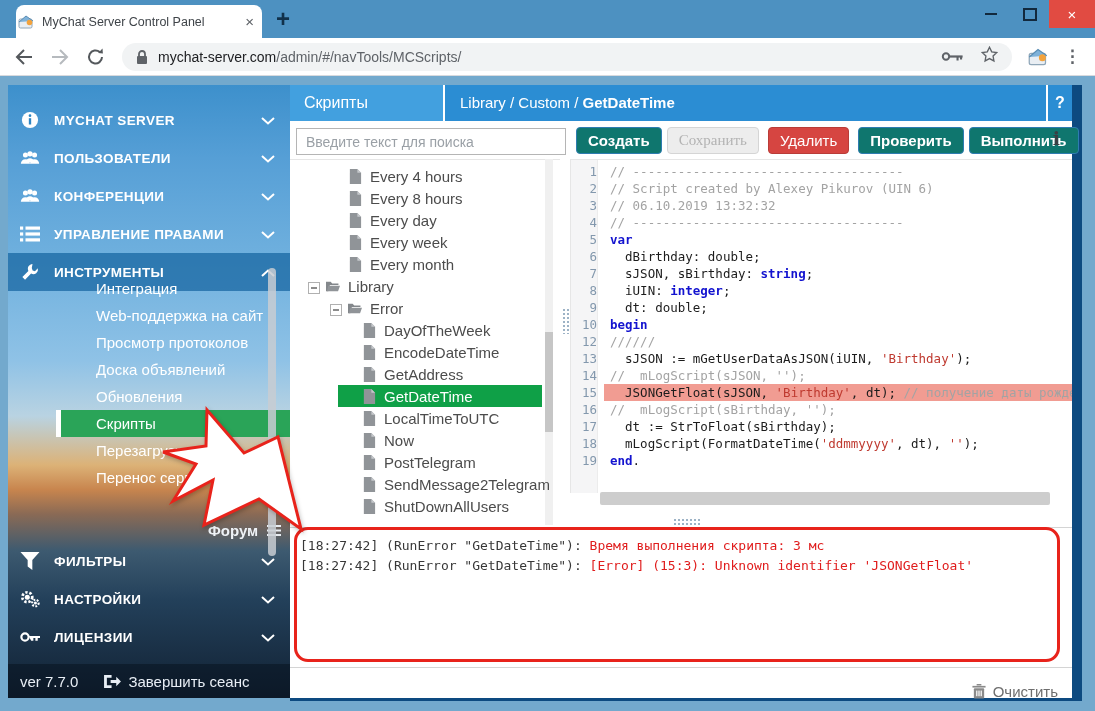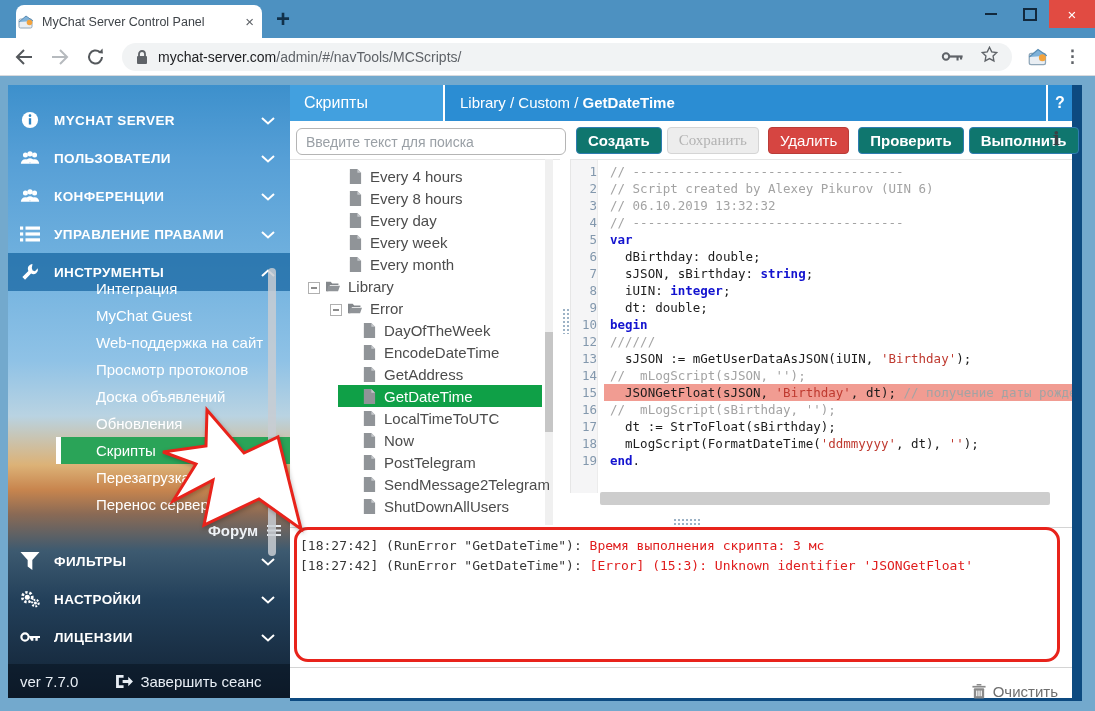--- a/index.html
+++ b/index.html
@@ -46,36 +46,36 @@
   .schev{width:15px;}.schev svg{width:14px;height:8px;}
   #navtop{position:absolute;left:0;top:0;right:0;margin-top:16px;}
   #submenu{position:absolute;left:0;top:190px;right:0;}
   .subrow{height:27px;display:flex;align-items:center;padding-left:40px;font-size:15px;white-space:nowrap;margin-left:48px;}
   .subrow.sel{background:#2aa458;border-left:5px solid #fff;padding-left:35px;}
   .forum{position:absolute;left:200px;top:437px;display:flex;align-items:center;gap:9px;
     font-size:15px;font-weight:bold;color:#eef2f6;}
   .forum svg{width:14px;height:11px;}
   #navbottom{position:absolute;left:0;top:457px;right:0;}
   .sfooter{position:absolute;left:0;bottom:0;right:0;height:34px;background:rgba(5,15,28,.5);
-    display:flex;align-items:center;padding:0 12px;gap:24px;font-size:15px;color:#e8eef5;}
+    display:flex;align-items:center;padding:0 12px;gap:12px;font-size:15px;color:#e8eef5;}
   .logout{display:flex;align-items:center;gap:7px;margin-left:14px;}
   .logout svg{width:17px;height:15px;}
   .sscroll{position:absolute;left:260px;top:183px;width:8px;height:288px;background:rgba(200,205,210,.85);border-radius:4px;}
 
   
   .main{position:absolute;left:290px;top:9px;width:782px;height:613px;background:#fff;
     box-shadow:0 3px 0 #0d4a80;}
   .mtopbar{position:absolute;left:0;top:0;width:782px;height:36px;background:#2b8dd3;}
   .mtitle{position:absolute;left:0;top:0;width:155px;height:36px;background:#42a0df;border-right:2px solid #fff;
     box-sizing:border-box;color:#fff;font-size:16px;line-height:36px;padding-left:14px;}
   .mcrumb{position:absolute;left:170px;top:0;line-height:36px;color:#fff;font-size:15px;}
   .mcrumb b{font-weight:bold;}
   .mhelp{position:absolute;right:0;top:0;width:26px;height:36px;border-left:2px solid #fff;box-sizing:border-box;
     color:#fff;font-weight:bold;font-size:16px;line-height:36px;text-align:center;background:#2b8dd3;}
-  .msearch{position:absolute;left:6px;top:43px;width:250px;height:25px;border:1px solid #b5b5b5;border-radius:6px;
+  .msearch{position:absolute;left:6px;top:43px;width:250px;height:25px;border:1px solid #b5b5b5;border-radius:0;
     padding:0 9px;font-size:14px;color:#444;font-family:"Liberation Sans",sans-serif;outline:none;}
   .msearch::placeholder{color:#9aa0a6;}
   .mbuttons{position:absolute;left:286px;top:42px;display:flex;gap:5px;}
   .btn{height:27px;padding:0 11px;border-radius:4px;font-size:15px;color:#fff;display:flex;align-items:center;
     border:1px solid transparent;box-sizing:border-box;white-space:nowrap;}
   .btn.create,.btn.check,.btn.run{background:#0f766e;border-color:#2e7cb0;font-weight:bold;}
   .btn.save{background:#ededed;color:#b3b3b3;border-color:#d5d5d5;font-family:Liberation Serif, serif;}
   .btn.del{background:#d64541;border-color:#b93c38;margin:0 4px;}
   .info-i{position:absolute;right:12px;top:42px;font-family:"DejaVu Serif",serif;font-weight:bold;
     font-size:19px;color:#3a3f44;}
@@ -270,21 +270,20 @@
               </svg>
             </span>
             <span class="slabel">ИНСТРУМЕНТЫ</span>
             <span class="schev"><svg viewBox="0 0 14 8" fill="none" stroke="#fff" stroke-width="2">
                 <path d="M1 7l6-5.5L13 7"></path>
               </svg></span>
           </div>
         </nav>
       <div id="submenu">
           <div class="subrow">Интеграция</div>
-          <div class="subrow">MyChat Guest</div>
           <div class="subrow">Web-поддержка на сайт</div>
           <div class="subrow">Просмотр протоколов</div>
           <div class="subrow">Доска объявлений</div>
           <div class="subrow">Обновления</div>
           <div class="subrow sel">Скрипты</div>
           <div class="subrow">Перезагрузка</div>
           <div class="subrow">Перенос сервера</div>
         </div>
       <div class="forum">
         <span>Форум</span>

